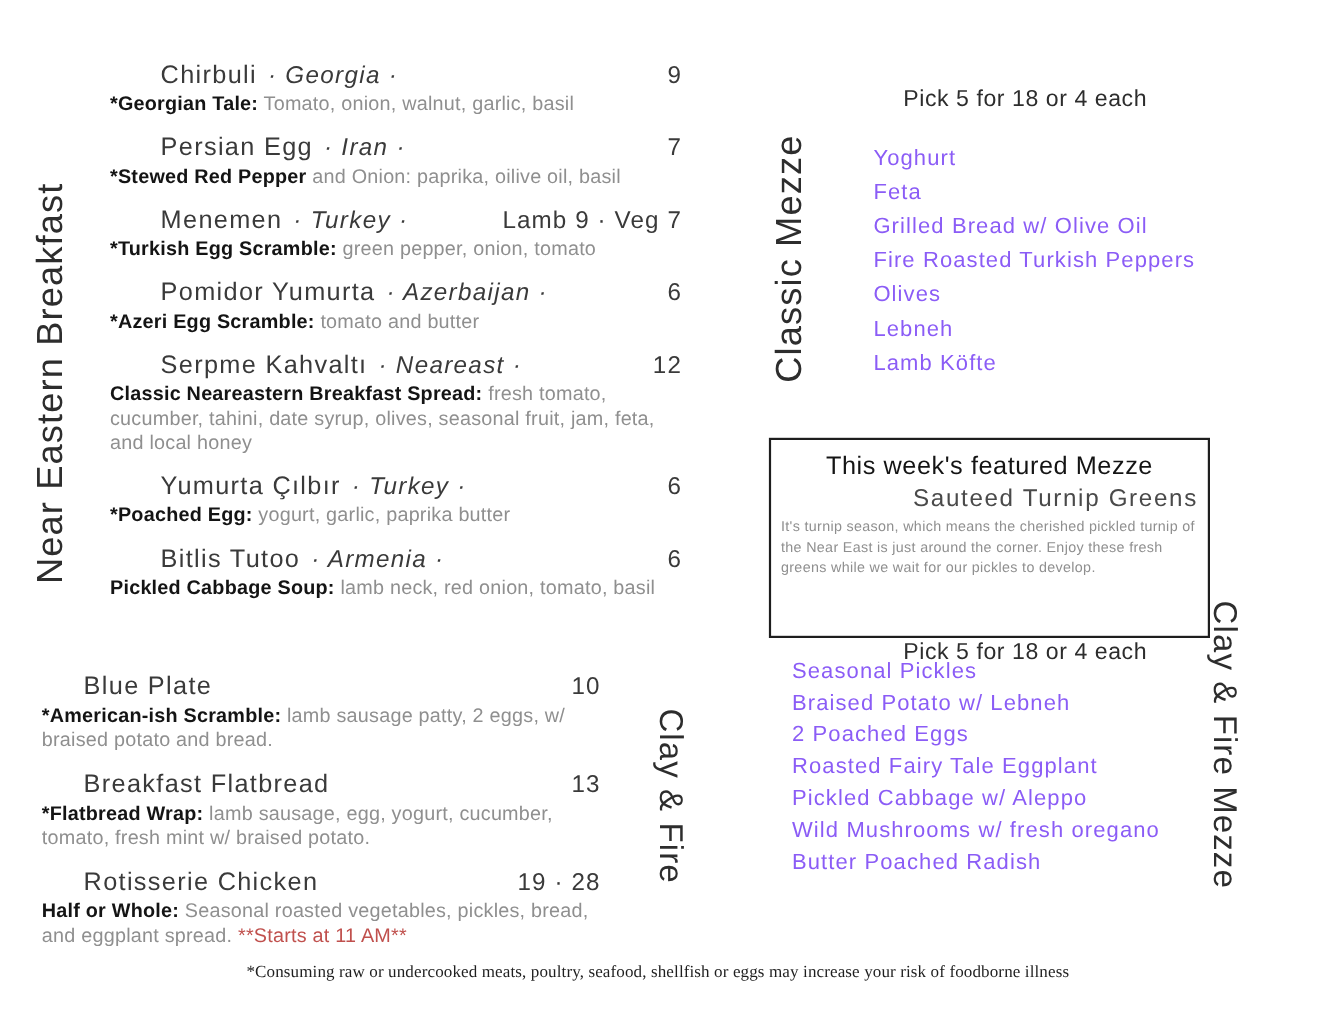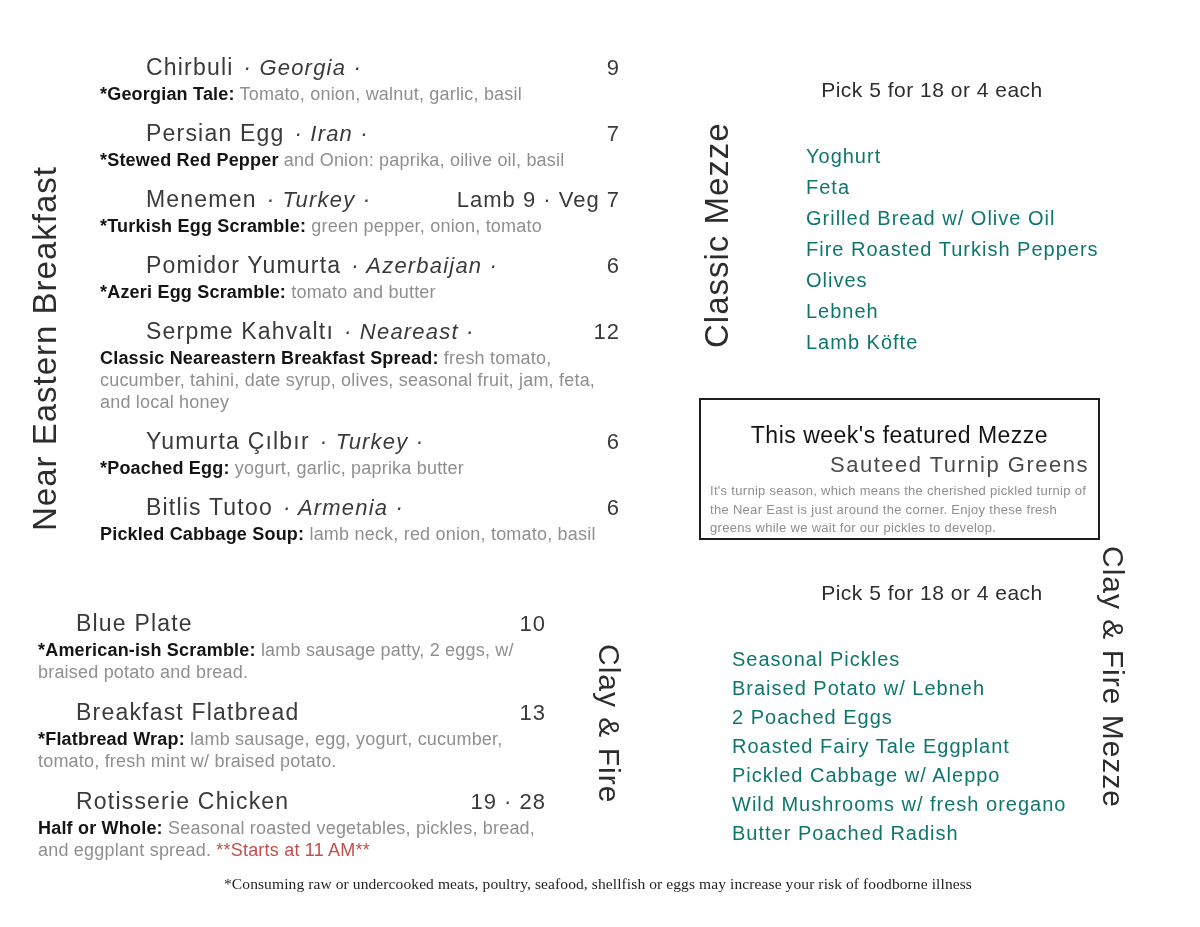--- a/index.html
+++ b/index.html
@@ -30,31 +30,31 @@
   .m-country { font-size:22px; font-style:italic; color:#3a3a3a; letter-spacing:1.2px; margin-left:10px; white-space:nowrap; }
   .m-price { margin-left:auto; font-size:22px; color:#3a3a3a; letter-spacing:1px; white-space:nowrap; padding-left:12px; }
   .m-desc { font-size:18px; line-height:22px; color:#8f8f8f; letter-spacing:0.2px; }
   .m-lead { color:#141414; font-weight:bold; }
   .m-note { color:#c0504d; }
 
   
   .mezze-header { position:absolute; width:360px; text-align:center; font-size:21px; color:#2d2d2d; letter-spacing:0.5px; }
   #mezze1-header { left:752px; top:78px; }
   #mezze2-header { left:752px; top:581px; }
-  .mezze-list { position:absolute; list-style:none; margin:16px; padding:0; font-size:20px; color:#0f766e; letter-spacing:1px; }
+  .mezze-list { position:absolute; list-style:none; margin:4px; padding:0; font-size:20px; color:#8b5cf6; letter-spacing:1px; }
   .mezze-list li { line-height:20px; }
   #mezze1-list { left:790px; top:130px; }
   #mezze1-list li { margin-bottom:11px; }
-  #mezze2-list { left:716px; top:633px; }
+  #mezze2-list { left:716px; top:596px; }
   #mezze2-list li { margin-bottom:9px; }
 
   
   #featured-box {
-    position:absolute; left:699px; top:398px; width:401px; height:142px;
-    border:2px solid #1e1e1e; box-sizing:border-box; padding:20px 9px 0 9px; background:#ffffff;
+    position:absolute; left:699px; top:398px; width:401px; height:182px;
+    border:2px solid #1e1e1e; box-sizing:border-box; padding:8px 9px 0 9px; background:#ffffff;
   }
   .fb-title { text-align:center; font-size:23px; color:#141414; letter-spacing:0.5px; line-height:30px; white-space:nowrap; }
   .fb-sub   { text-align:right; font-size:22px; color:#4a4a4a; letter-spacing:1.5px; line-height:29px; white-space:nowrap; }
   .fb-desc  { font-size:13px; color:#8f8f8f; line-height:18.5px; letter-spacing:0.3px; margin-top:3px; }
 
   
   #disclaimer {
     position:absolute; left:0; right:4px; top:875px; text-align:center;
     font-family:"Liberation Serif", serif; font-size:15.5px; color:#1f1f1f; letter-spacing:0.1px;
   }

